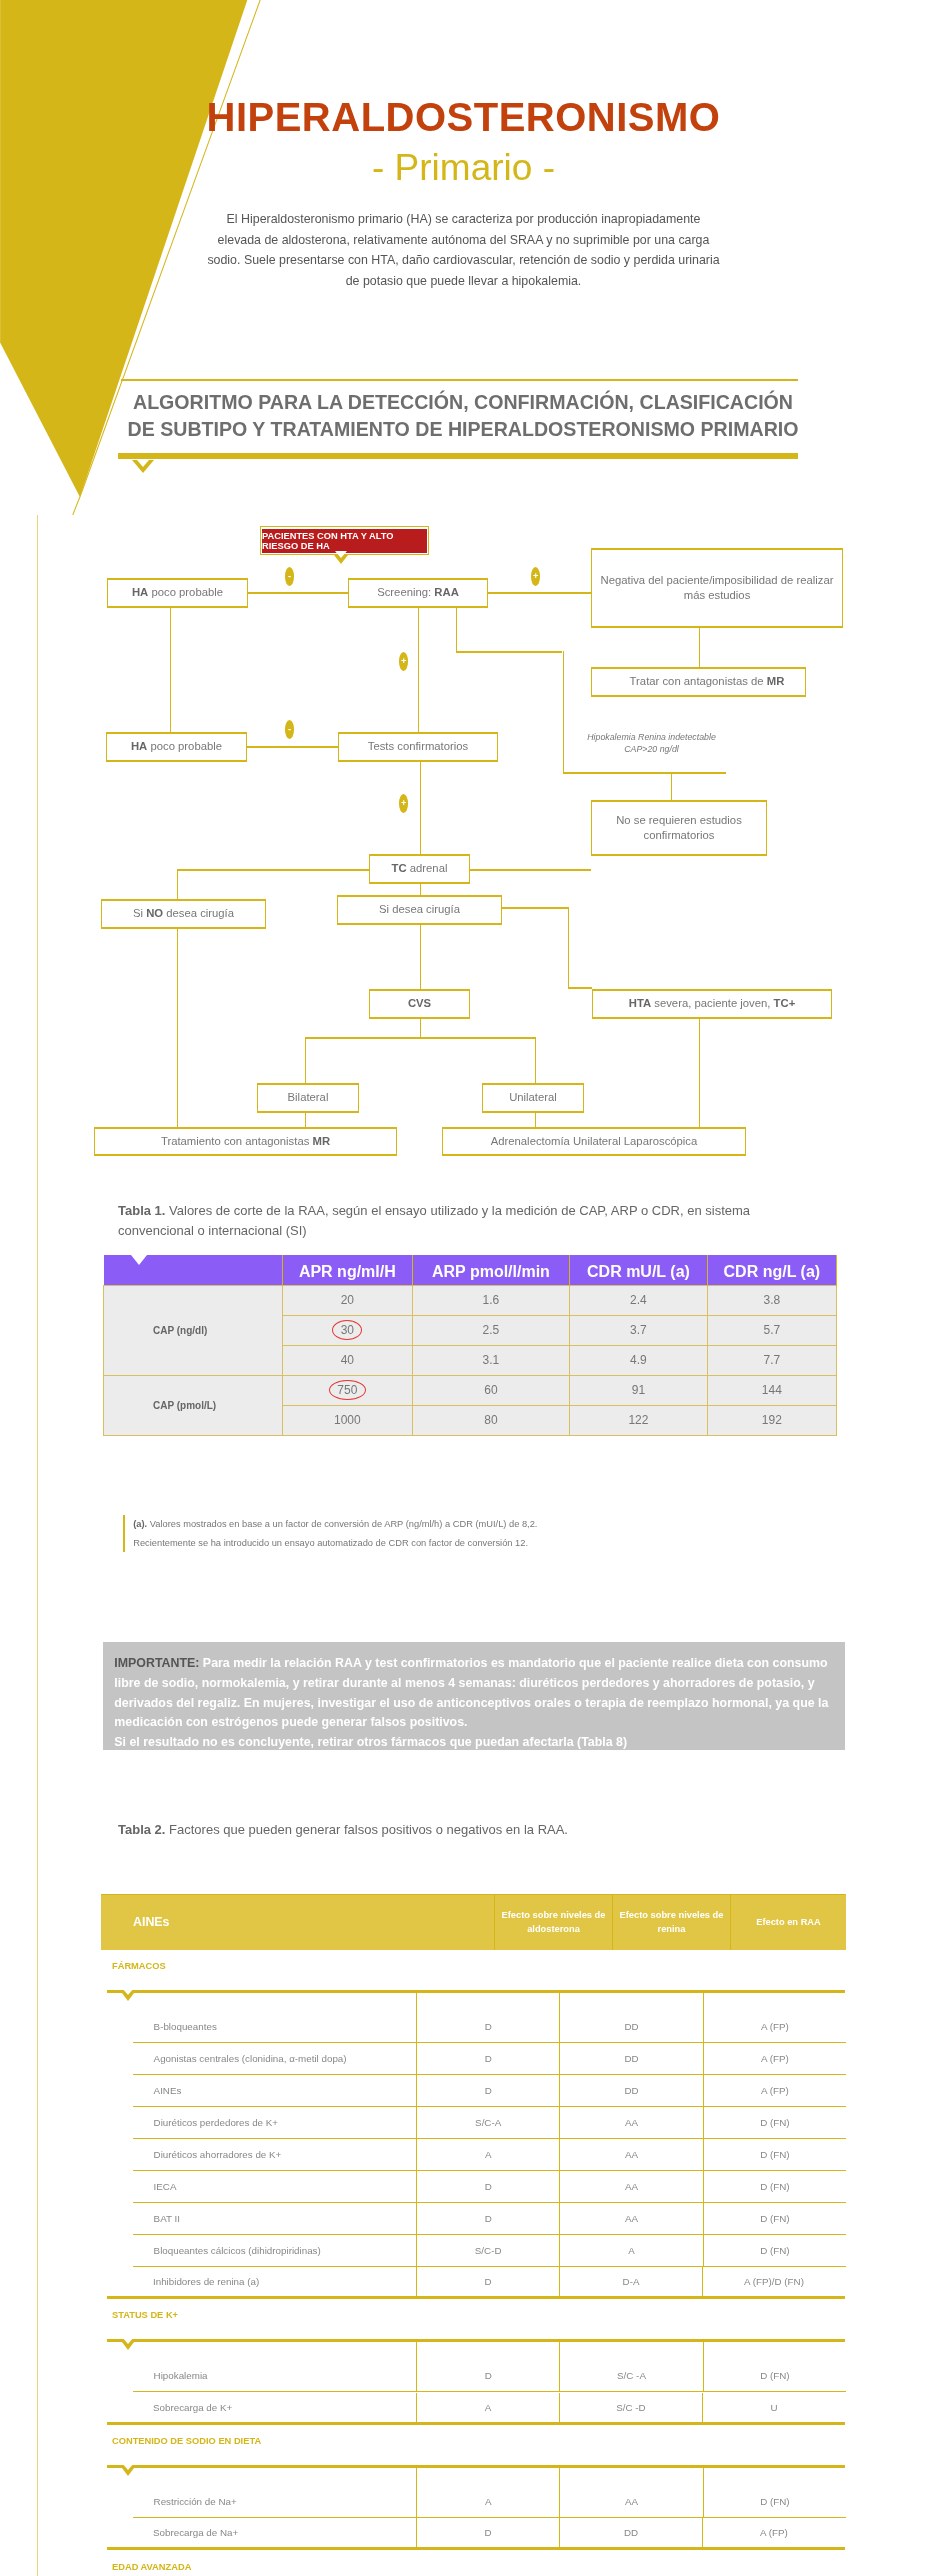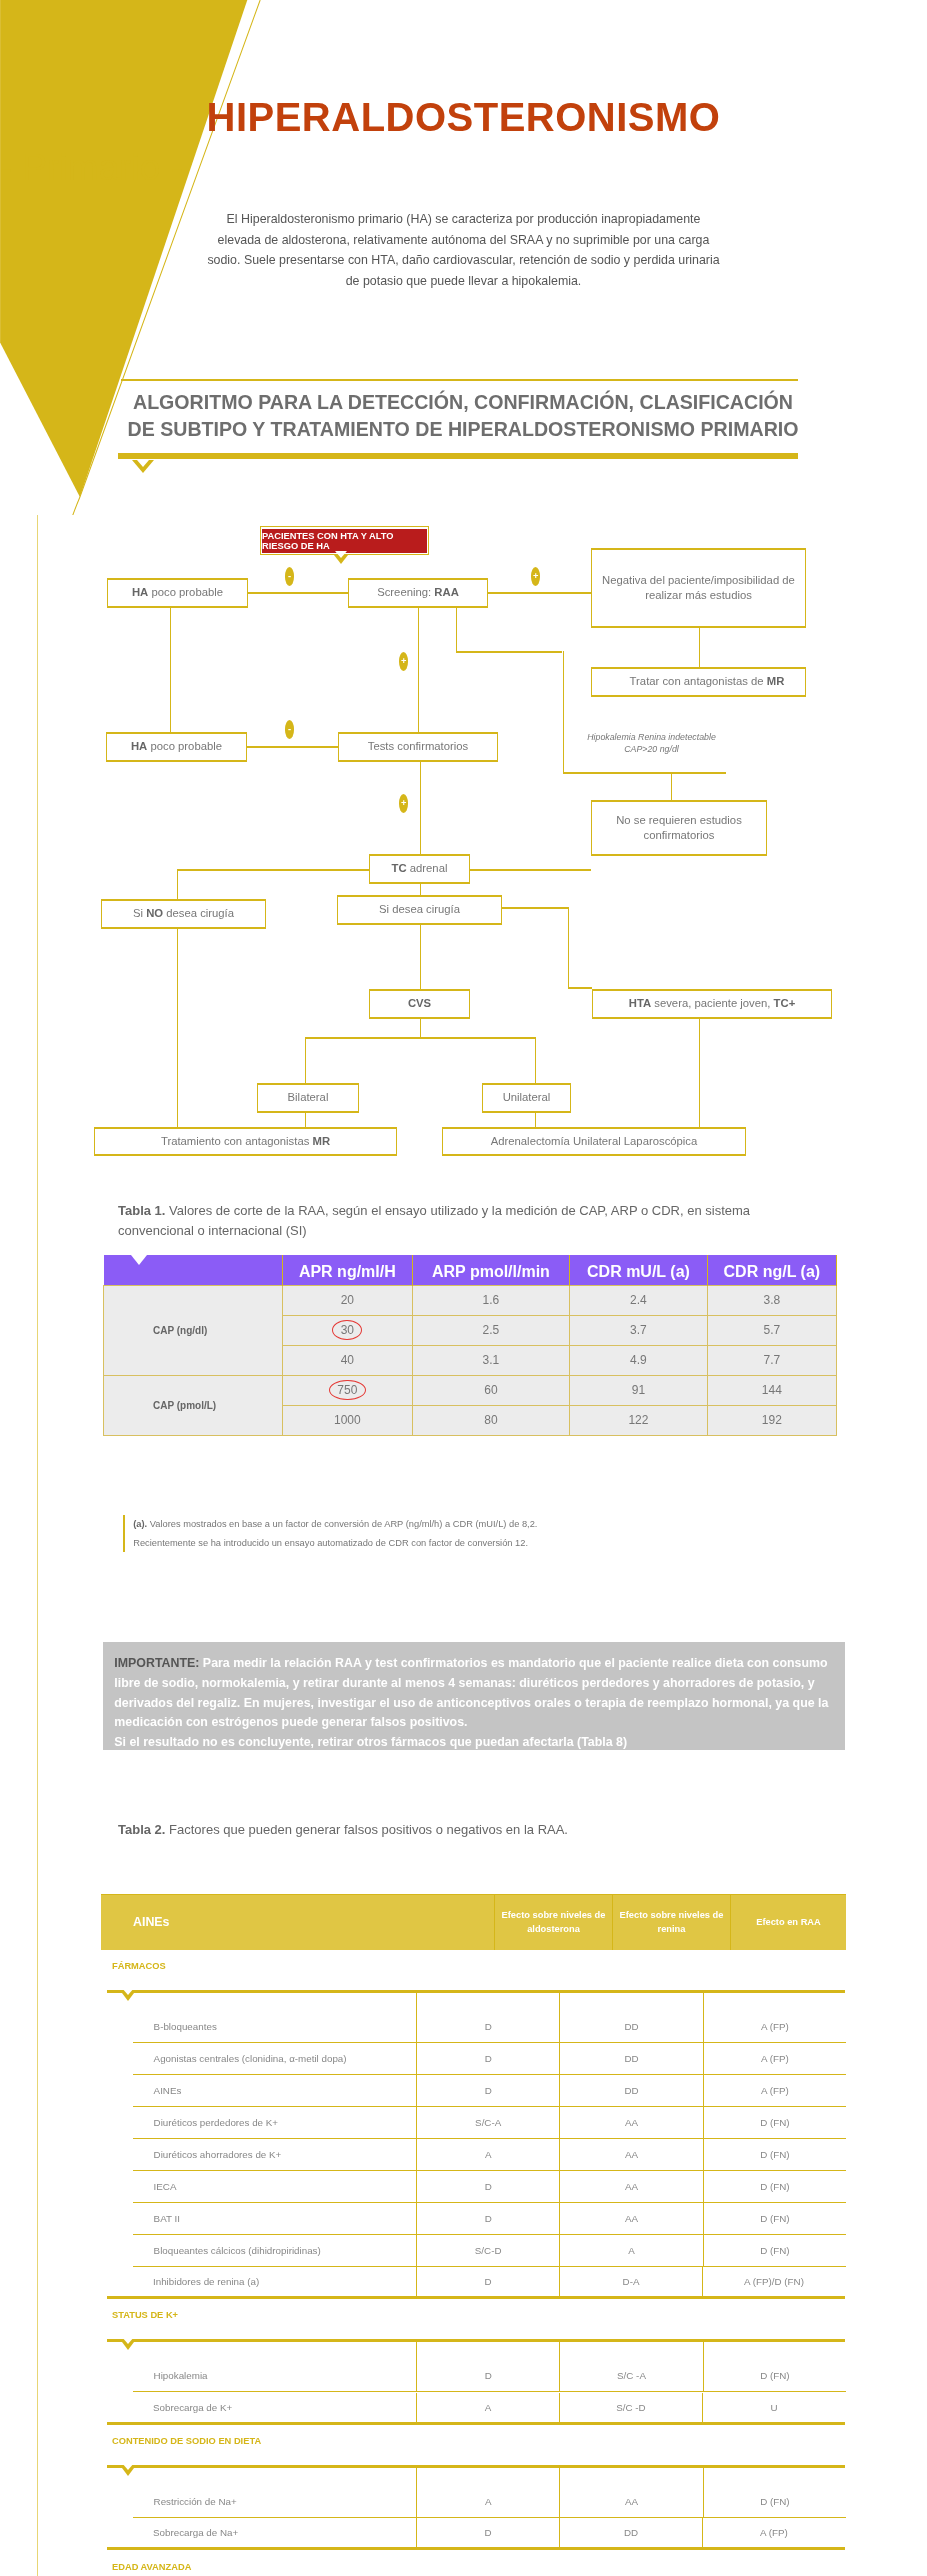--- a/index.html
+++ b/index.html
@@ -4,21 +4,21 @@
 <style>
   * { box-sizing: border-box; margin: 0; padding: 0; }
   html, body { width: 927px; background: #ffffff; }
   body { font-family: "Liberation Sans", sans-serif; color: #666666; position: relative; height: 3765px; overflow: hidden; }
 
   
   .corner { position: absolute; left: 0; top: 0; width: 268px; height: 515px; }
   .leftline { position: absolute; left: 37px; top: 515px; width: 1px; height: 3249px; background: #e8d675; }
 
   .title { position: absolute; left: 0; width: 927px; text-align: center; top: 95px; font-size: 40px; font-weight: bold; color: #c2410c; letter-spacing: 0.5px; }
-  .subtitle { position: absolute; left: 0; width: 927px; text-align: left; top: 147px; font-size: 37px; color: #d5b619; }
+  .subtitle { position: absolute; left: 0; width: 927px; text-align: center; top: 147px; font-size: 37px; color: #d5b619; }
   .intro { position: absolute; left: 206px; width: 515px; top: 209px; text-align: center; font-size: 12.4px; line-height: 20.6px; color: #555; }
 
   
   .alg-top { position: absolute; left: 121px; width: 677px; top: 379px; height: 2.1px; background: #d5b619; }
   .alg-title { position: absolute; left: 118px; width: 690px; top: 389px; font-size: 19.6px; font-weight: bold; color: #6e6e6e; line-height: 27px; text-align: center; }
   .alg-bot { position: absolute; left: 118px; width: 680px; top: 453px; height: 6.2px; background: #d5b619; }
   .chev { position: absolute; width: 0; height: 0; border-left: 11.3px solid transparent; border-right: 11.3px solid transparent; border-top: 13.4px solid #d5b619; }
   .chev::after { content: ""; position: absolute; left: -6.2px; top: -13.4px; border-left: 6.2px solid transparent; border-right: 6.2px solid transparent; border-top: 7.2px solid #fff; }
 
   
@@ -82,21 +82,21 @@
   <div class="fbox" style="left:107px;top:578px;width:141px;height:30px;">
       <span><b>HA</b><span> poco probable</span></span>
     </div>
   <div class="hline" style="left:248px;top:592px;width:100px;"></div>
   <div class="badge" style="left:285px;top:567px;">-</div>
   <div class="fbox" style="left:348px;top:578px;width:140px;height:30px;">
       <span><span>Screening: </span><b>RAA</b></span>
     </div>
   <div class="hline" style="left:488px;top:592px;width:103px;"></div>
   <div class="badge" style="left:531px;top:567px;">+</div>
-  <div class="fbox" style="left:591px;top:548px;width:215px;height:80px;">Negativa del paciente/imposibilidad de realizar más estudios</div>
+  <div class="fbox" style="left:591px;top:548px;width:252px;height:80px;">Negativa del paciente/imposibilidad de realizar más estudios</div>
   <div class="vline" style="left:699px;top:628px;height:39px;"></div>
   <div class="fbox" style="left:591px;top:667px;width:215px;height:30px;padding-left:20px;">
       <span><span>Tratar con antagonistas de </span><b>MR</b></span>
     </div>
 
   <div class="vline" style="left:170px;top:608px;height:124px;"></div>
   <div class="vline" style="left:418px;top:608px;height:124px;"></div>
   <div class="badge" style="left:399px;top:652px;">+</div>
   <div class="vline" style="left:456px;top:608px;height:44px;"></div>
   <div class="hline" style="left:456px;top:651px;width:106px;"></div>
@@ -139,21 +139,21 @@
   <div class="fbox" style="left:592px;top:989px;width:240px;height:30px;">
       <span><b>HTA</b><span> severa, paciente joven, </span><b>TC+</b></span>
     </div>
   <div class="vline" style="left:420px;top:1019px;height:19px;"></div>
   <div class="hline" style="left:305px;top:1037px;width:231px;"></div>
   <div class="vline" style="left:305px;top:1037px;height:46px;"></div>
   <div class="vline" style="left:535px;top:1037px;height:46px;"></div>
   <div class="vline" style="left:699px;top:1019px;height:108px;"></div>
 
   <div class="fbox" style="left:257px;top:1083px;width:102px;height:30px;">Bilateral</div>
-  <div class="fbox" style="left:482px;top:1083px;width:89px;height:30px;text-align:right;">Unilateral</div>
+  <div class="fbox" style="left:482px;top:1083px;width:102px;height:30px;text-align:right;">Unilateral</div>
   <div class="vline" style="left:305px;top:1113px;height:14.4px;"></div>
   <div class="vline" style="left:535px;top:1113px;height:14.4px;"></div>
 
   <div class="fbox" style="left:94px;top:1127px;width:303px;height:29px;">
       <span><span>Tratamiento con antagonistas  </span><b>MR</b></span>
     </div>
   <div class="fbox" style="left:442px;top:1127px;width:304px;height:29px;">Adrenalectomía Unilateral Laparoscópica</div>
 </div>
 
 <div class="tcap" style="top:1201px;width:690px;"><b>Tabla 1.</b><span> Valores de corte de la RAA, según el ensayo utilizado y la medición de CAP, ARP o CDR, en sistema convencional o internacional (SI)</span></div>

